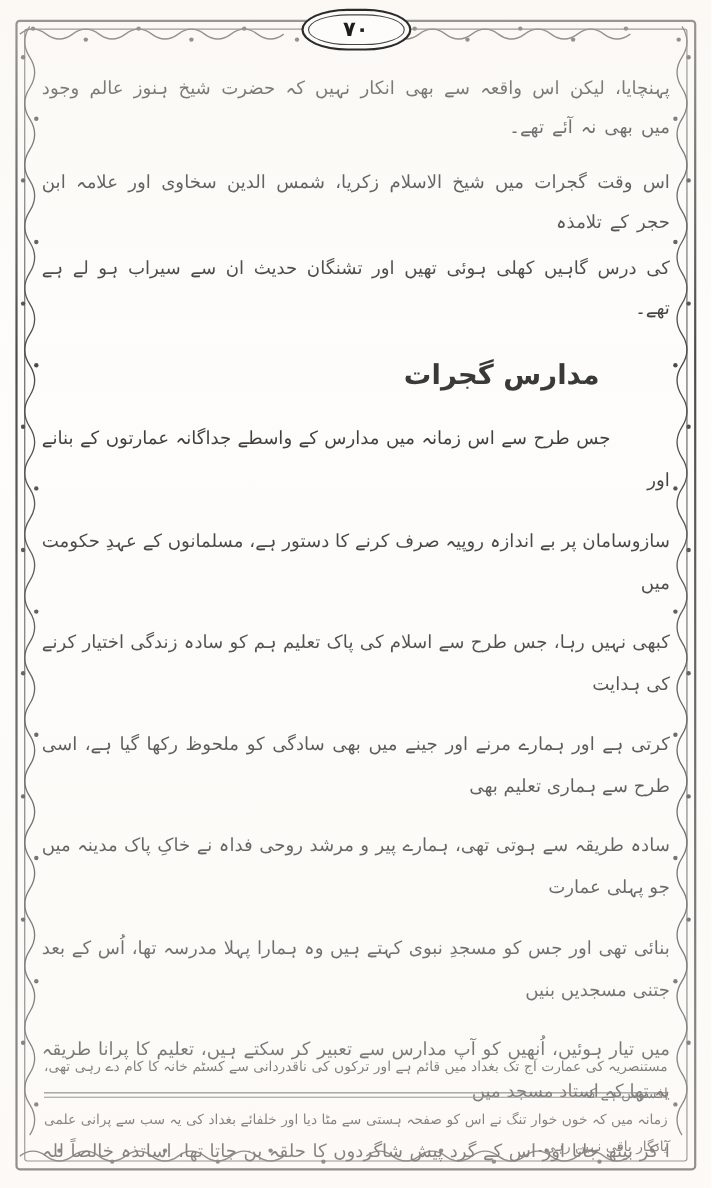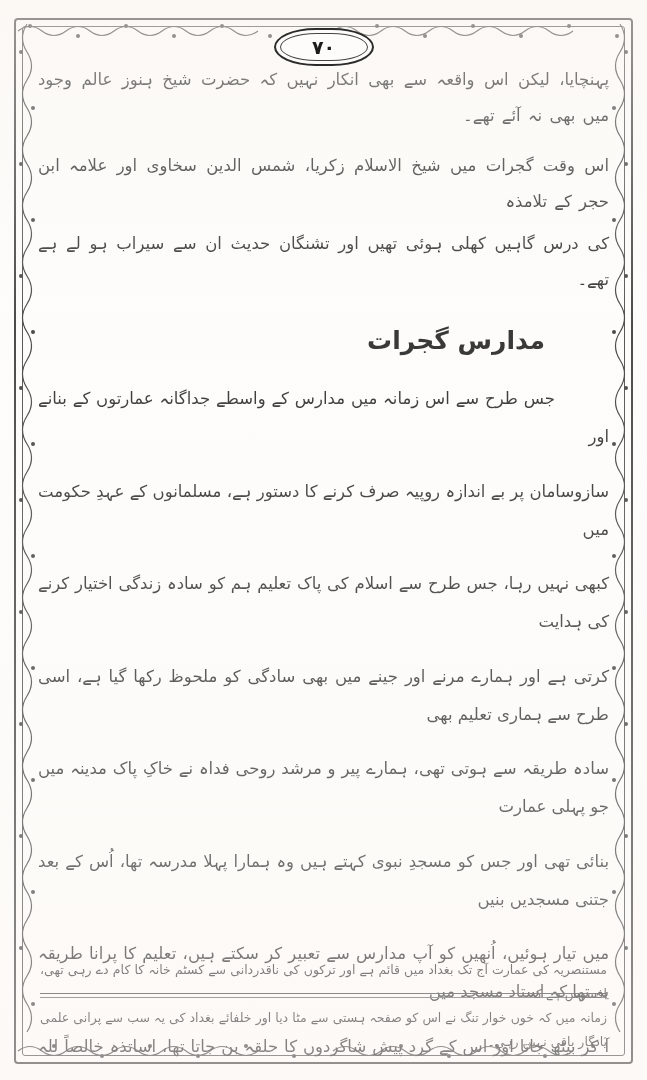--- a/index.html
+++ b/index.html
@@ -44,21 +44,21 @@
   .vine-top   { left: 14px; top: 18px;  width: 619px; height: 26px; }
   .vine-bot   { left: 14px; bottom: 16px; width: 619px; height: 26px; }
   .vine-left  { left: 14px; top: 18px;  width: 26px; height: 1046px; }
   .vine-right { right: 14px; top: 18px; width: 26px; height: 1046px; }
 
   
   .page-number-badge {
     position: absolute;
     left: 50%;
     transform: translateX(-50%);
-    top: 28px;
+    top: 8px;
     width: 96px;
     height: 34px;
     background: #fdfcfa;
     border: 2px solid #2b2b2b;
     border-radius: 50% / 60%;
     display: flex;
     align-items: center;
     justify-content: center;
     z-index: 6;
   }

